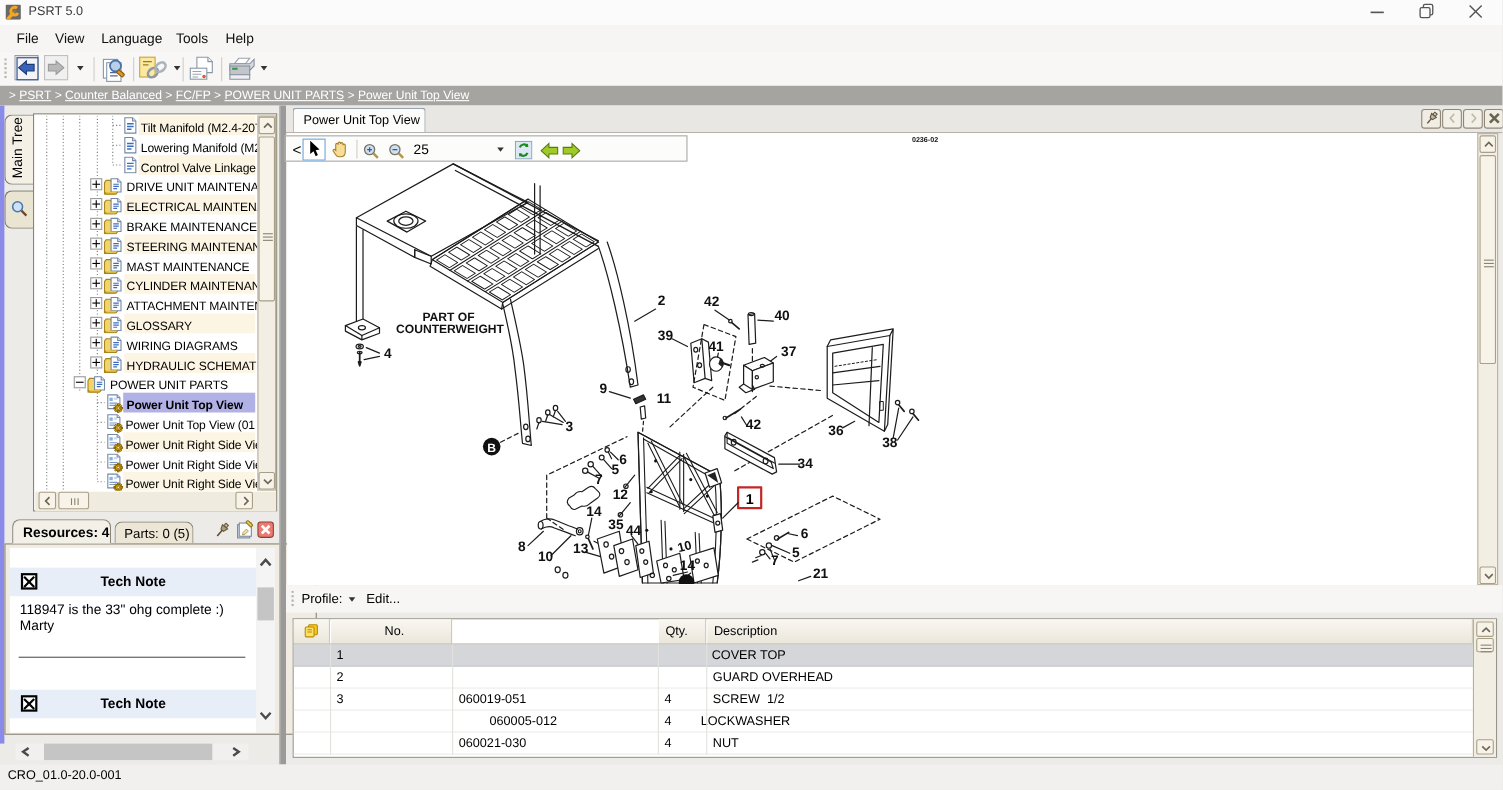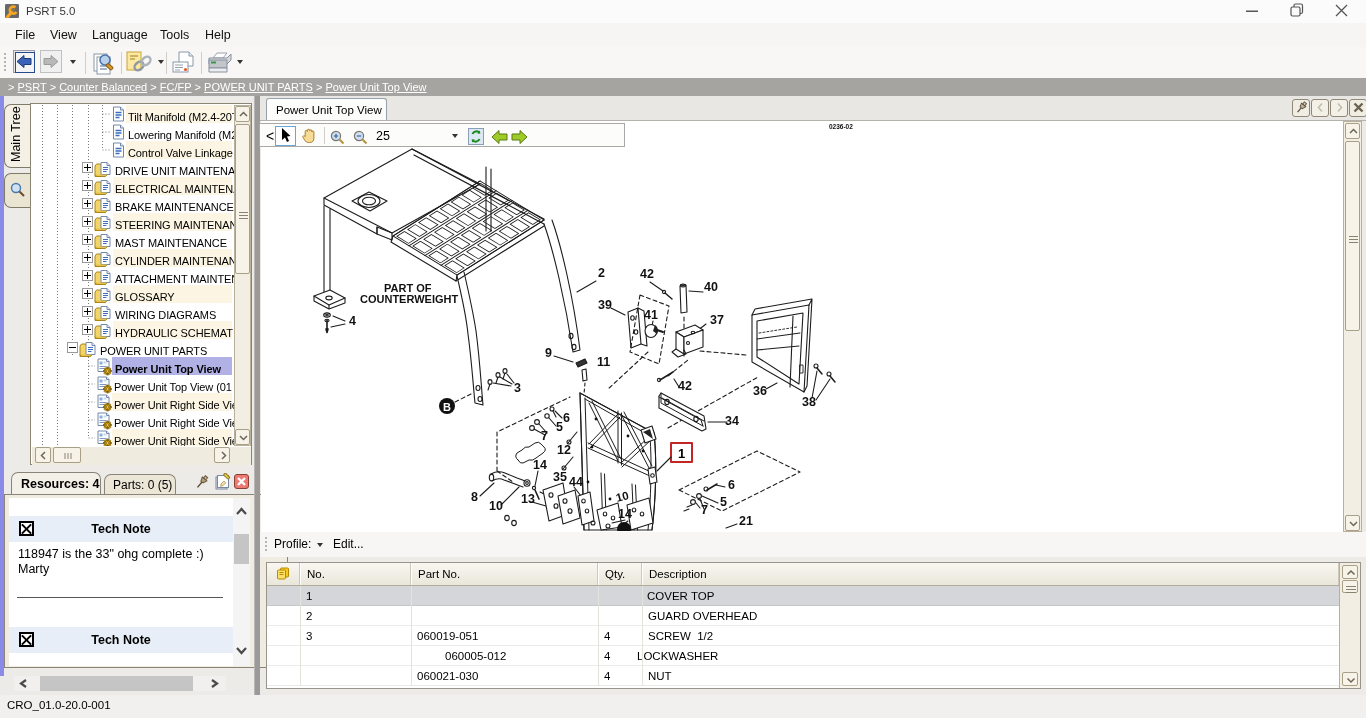--- a/index.html
+++ b/index.html
@@ -915,22 +915,21 @@
   </div>
   <div id="tablewrap">
 
     <div class="th" style="left:0px; width:33px;">
         <svg style="position:absolute;left:9px;top:4px;" width="14" height="13" viewBox="0 0 14 13">
           <rect x="4.5" y="1" width="8" height="9" rx="1" fill="#f8c820" stroke="#b88a00"></rect>
           <rect x="1.5" y="3" width="8" height="9" rx="1" fill="#fbe06a" stroke="#b88a00"></rect>
           <path d="M3.5 5.5 h4 M3.5 7.5 h4" stroke="#b88a00" stroke-width="1"></path>
         </svg>
       </div>
-    <div class="th" style="left:34px; width:110px;">No.</div>
-    <div class="th" style="left:145px; width:186px;">Part No.</div>
+    <div class="th" style="left:34px; width:110px;text-align:center;">No.</div>
     <div class="th" style="left:332px; width:43px;">Qty.</div>
     <div class="th" style="left:376px; width:696px;">Description</div>
     <div style="position:absolute;left:0;top:22px;width:1072px;height:1px;background:#b0ac9c;"></div>
 
     <div class="trow2" style="top:23px; background:#d5d6da; border-bottom:1px solid #c6c7cb;">
       <span class="cell" style="left:39px;">1</span>
         <span class="cell" style="left:380px;">COVER TOP</span>
     </div>
     <div class="trow2" style="top:43px;">
       <span class="cell" style="left:39px;">2</span>

